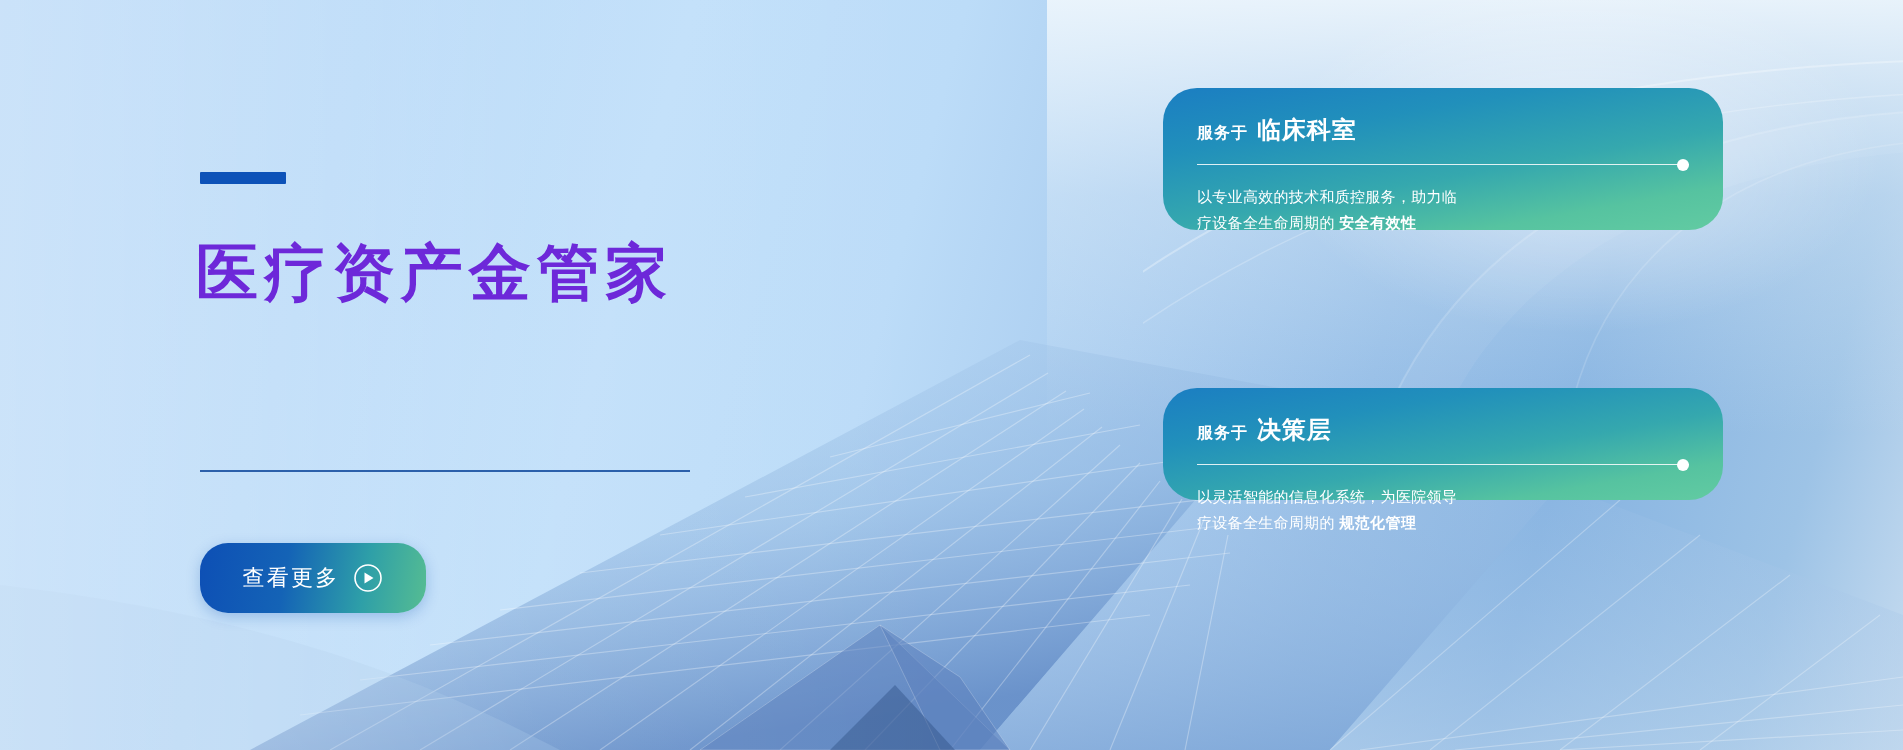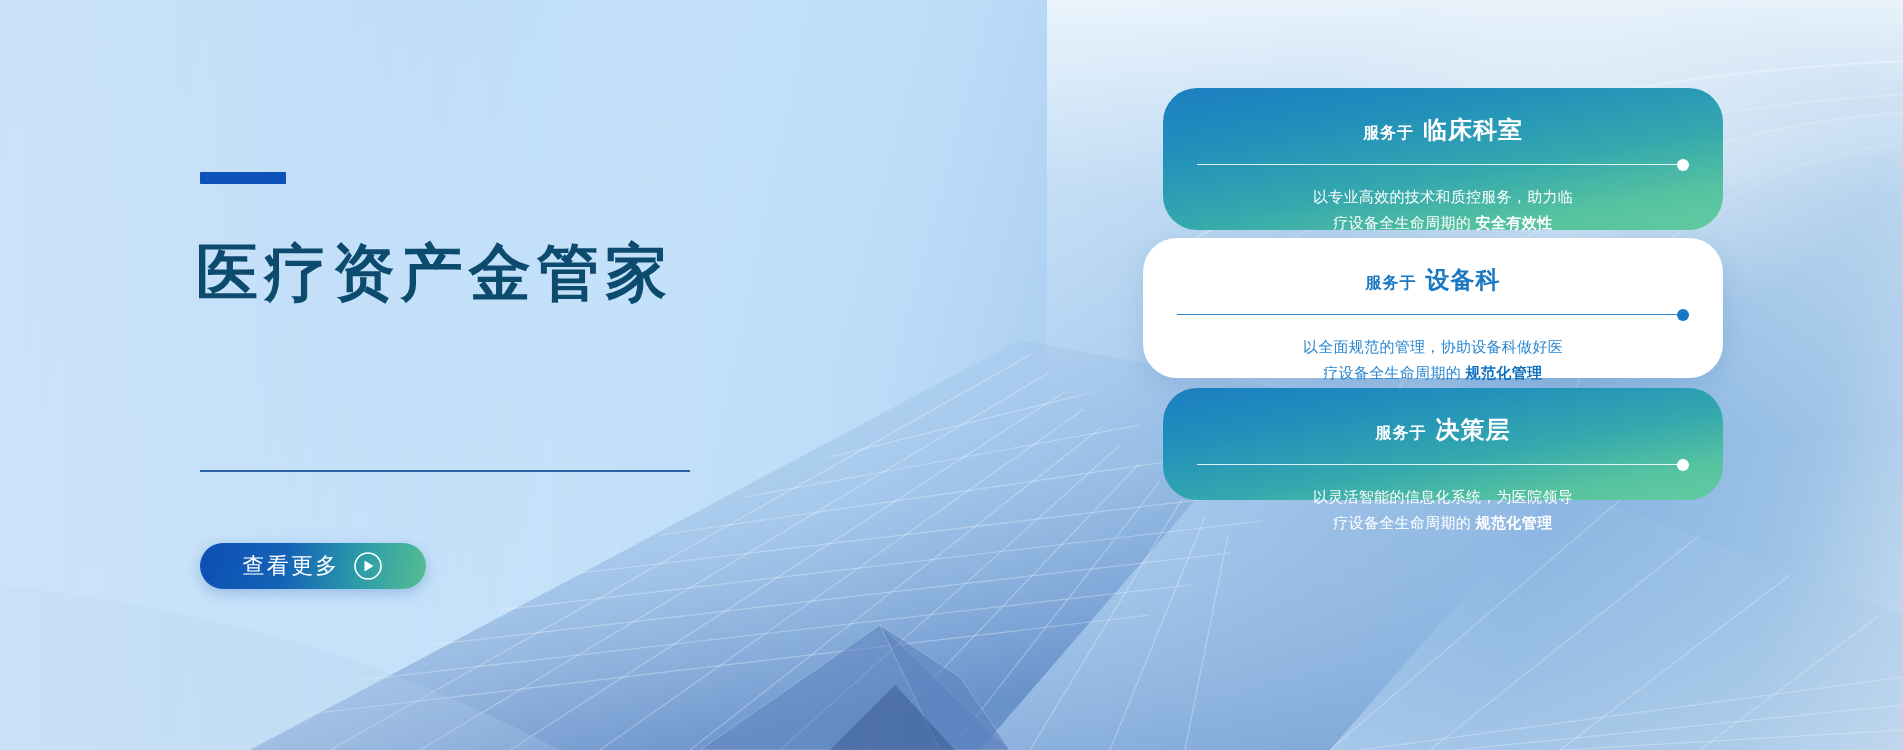--- a/index.html
+++ b/index.html
@@ -46,44 +46,43 @@
   .left { position:absolute; left:196px; top:0; width:620px; height:100%; }
 
   .accent-dash {
     position:absolute; left:4px; top:172px;
     width:86px; height:12px; background:#0d52b8; border-radius:1px;
   }
   .headline {
     position:absolute; left:0px; top:239px;
     font-size:62px; line-height:1.1; font-weight:700;
     letter-spacing:.10em;
-    color:#0c4a6e;
+    color:#6d28d9;
     white-space:nowrap;
   }
   .divider {
     position:absolute; left:4px; top:470px;
     width:490px; height:2px; background:#10499c; opacity:.85;
   }
   .cta {
     position:absolute; left:4px; top:543px;
-    width:226px; height:46px; border-radius:28px;
+    width:226px; height:70px; border-radius:28px;
     background:linear-gradient(100deg,#0d4fb5 0%,#1463b6 38%,#2e9fa8 72%,#56bd92 100%);
     display:flex; align-items:center; justify-content:center; gap:14px;
     color:#fff; cursor:pointer;
     box-shadow:0 4px 14px rgba(13,79,181,.25);
   }
   .cta-label { font-size:22px; letter-spacing:.10em; font-weight:400; }
   .cta-arrow { width:30px; height:30px; display:block; }
 
   
   .cards { position:absolute; right:0; top:0; width:740px; height:100%; }
   .card {
     position:absolute; left:0; width:560px; border-radius:34px;
     padding:26px 34px 24px 34px;
-    text-align:center;
   }
   .card-grad {
     background:linear-gradient(170deg,#1b7ec2 0%,#2190bb 28%,#35a8ae 58%,#56c3a0 82%,#62cba2 100%);
     color:#ffffff;
   }
   .card-white {
     background:#ffffff; color:#1878c4;
     box-shadow:0 8px 26px rgba(28,86,150,.13);
   }
   #card-1 { top:88px;  height:142px; }
@@ -224,34 +223,20 @@
         <div class="rule"></div>
         <div class="rule-dot"></div>
       </div>
       <div class="card-body">
         <span>以专业高效的技术和质控服务，助力临</span><br>
         <span>疗设备全生命周期的</span>
         <span class="strong">安全有效性</span>
       </div>
     </div>
 
-    <div class="card card-white" id="card-2">
-      <div class="card-title">
-        <span class="prefix">服务于</span><span class="target">设备科</span>
-      </div>
-      <div class="rule-wrap">
-        <div class="rule"></div>
-        <div class="rule-dot"></div>
-      </div>
-      <div class="card-body">
-        <span>以全面规范的管理，协助设备科做好医</span><br>
-        <span>疗设备全生命周期的</span>
-        <span class="strong">规范化管理</span>
-      </div>
-    </div>
 
     <div class="card card-grad" id="card-3">
       <div class="card-title">
         <span class="prefix">服务于</span><span class="target">决策层</span>
       </div>
       <div class="rule-wrap">
         <div class="rule"></div>
         <div class="rule-dot"></div>
       </div>
       <div class="card-body">

